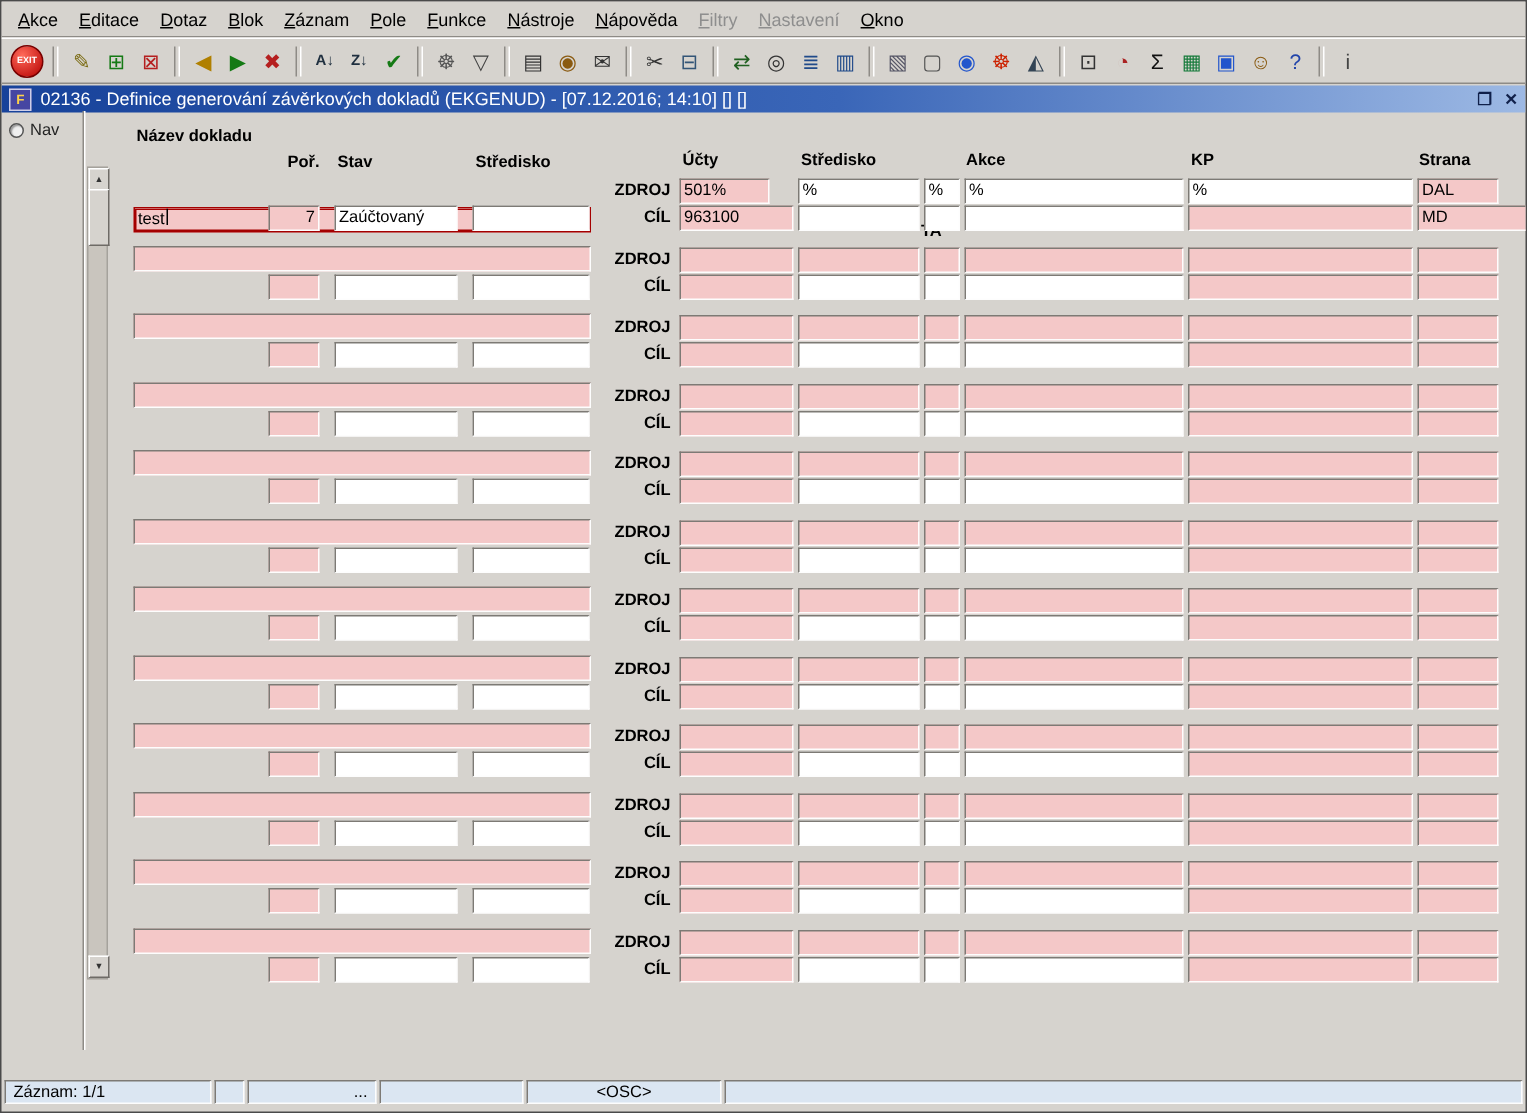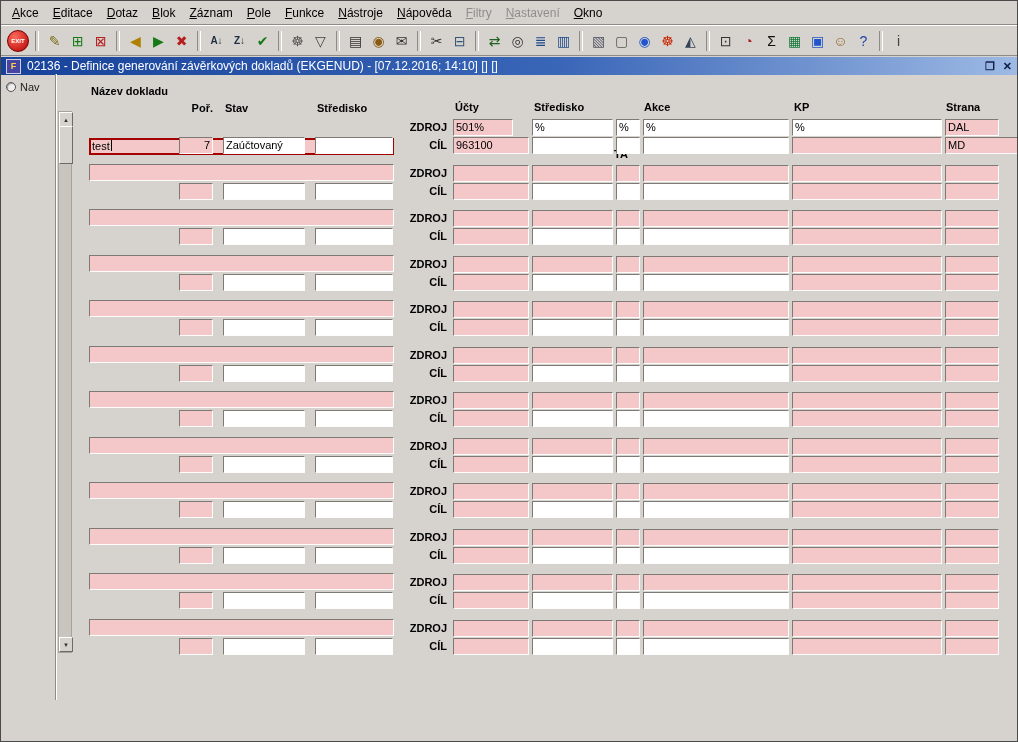--- a/index.html
+++ b/index.html
@@ -378,14 +378,22 @@
       <div class="field white" style="left: 314px; top: 637px; width: 78px;"></div>
       <div class="rowlbl" style="left: 394px; top: 639px; width: 52px;">CÍL</div>
       <div class="field pink" style="left: 452px; top: 637px; width: 76px;"></div>
       <div class="field white" style="left: 531px; top: 637px; width: 81px;"></div>
       <div class="field white" style="left: 615px; top: 637px; width: 24px;"></div>
       <div class="field white" style="left: 642px; top: 637px; width: 146px;"></div>
       <div class="field pink" style="left: 791px; top: 637px; width: 150px;"></div>
       <div class="field pink" style="left: 944px; top: 637px; width: 54px;"></div>
     </div>
 
+  <div class="recordbar">
+      <div class="rcell" style="width: 138px; text-align: left;">Záznam: 1/1</div>
+      <div class="rcell" style="width: 20px; text-align: left;"></div>
+      <div class="rcell" style="width: 86px; text-align: right;">...</div>
+      <div class="rcell" style="width: 96px; text-align: left;"></div>
+      <div class="rcell" style="width: 130px; text-align: center;">&lt;OSC&gt;</div>
+      <div class="rcell" style="flex: 1 1 0%; text-align: left;"></div>
+    </div>
 
 </div>
 
 </body></html>

